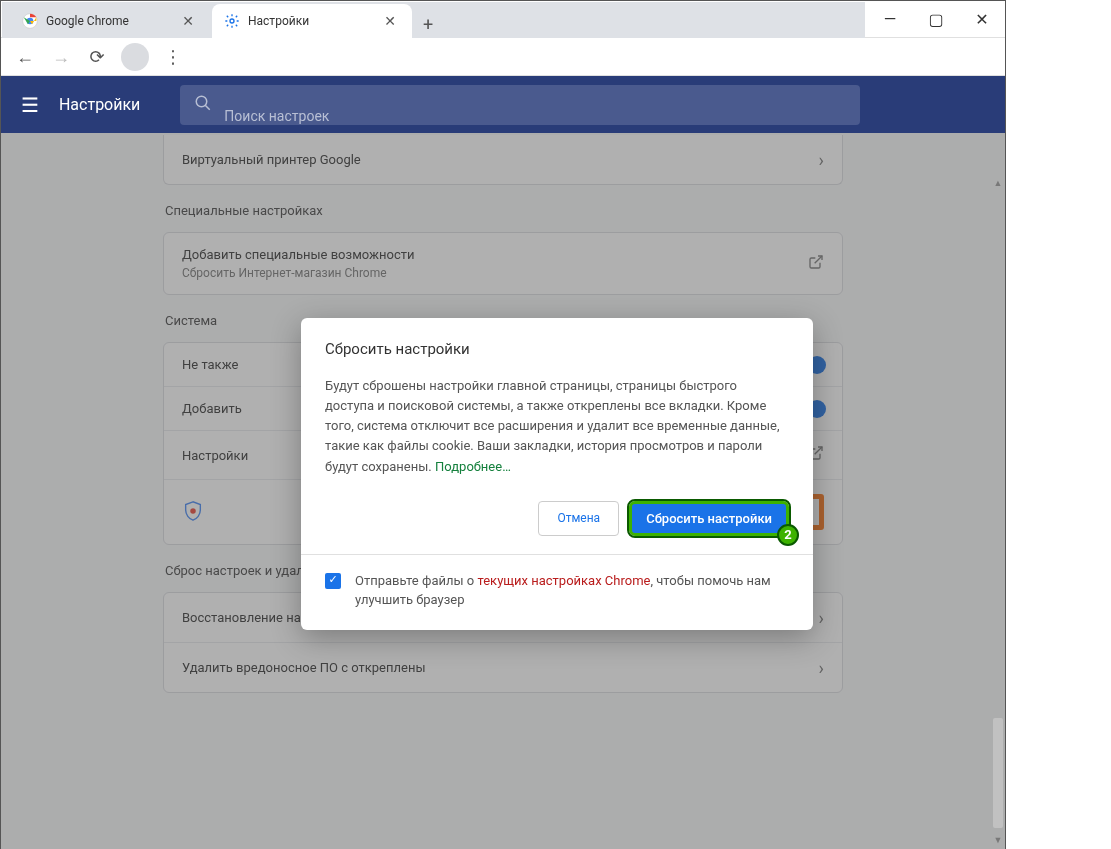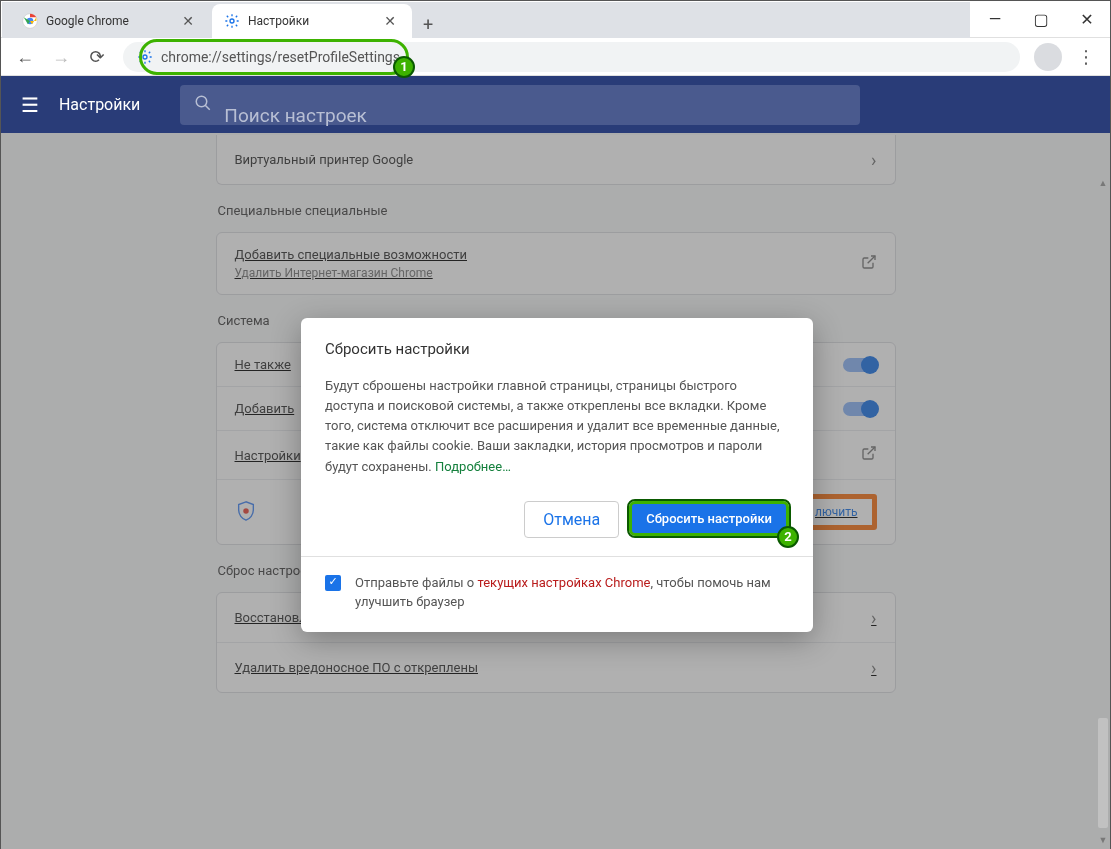--- a/index.html
+++ b/index.html
@@ -1,17 +1,17 @@
 <!DOCTYPE html>
 <html><head>
 <meta charset="utf-8">
 <style>
 * { box-sizing: border-box; margin: 0; padding: 0; font-family: -apple-system, BlinkMacSystemFont, 'Segoe UI', Roboto, Arial, sans-serif; }
 body { background: #fff; width: 1111px; height: 849px; overflow: hidden; position: relative; }
-.window-frame { border: 1px solid #555; width: 1111px; height: 849px; position: relative; background: #fff; }
+.window-frame { border: 1px solid #555; width: 1006px; height: 849px; position: relative; background: #fff; }
 
 
 .titlebar { height: 37px; background: #fff; display: flex; align-items: center; justify-content: flex-end; border-bottom: 1px solid #e0e0e0; }
 .window-controls { display: flex; }
 .win-btn { width: 46px; height: 36px; display: flex; align-items: center; justify-content: center; font-size: 16px; color: #333; }
 
 
 .tabstrip { height: 36px; background: #dee1e6; display: flex; align-items: flex-end; padding-left: 8px; position: absolute; top: 1px; left: 1px; right: 140px; }
 .tab { height: 34px; background: #dee1e6; border-radius: 8px 8px 0 0; display: flex; align-items: center; padding: 0 12px; font-size: 12px; color: #333; min-width: 200px; position: relative; margin-right: 2px; }
 .tab.active { background: #fff; }
@@ -29,29 +29,29 @@
 .annotation-badge { position: absolute; width: 22px; height: 22px; border-radius: 50%; background: #3db200; border: 2px solid #0a5a00; color: #fff; font-weight: bold; font-size: 13px; display: flex; align-items: center; justify-content: center; z-index: 200; }
 .profile-icon { width: 28px; height: 28px; border-radius: 50%; background: #dadce0; margin: 0 4px; }
 .menu-icon { width: 32px; height: 32px; display: flex; align-items: center; justify-content: center; color: #555; font-size: 18px; }
 
 
 .settings-header { height: 57px; background: #293C78; display: flex; align-items: center; padding: 0 20px; }
 .hamburger { color: #fff; font-size: 20px; margin-right: 20px; }
 .settings-title { color: #fff; font-size: 16px; margin-right: 40px; }
 .search-wrap { background: #4a5a8e; border-radius: 4px; height: 40px; width: 680px; display: flex; align-items: center; padding: 0 14px; }
 .search-wrap .sicon { color: #b8bfd4; margin-right: 12px; }
-.search-wrap input { background: transparent; border: none; outline: none; color: #fde047; font-size: 19px; flex: 1; margin-top: 22px; }
+.search-wrap input { background: transparent; border: none; outline: none; color: #fde047; font-size: 14px; flex: 1; margin-top: 22px; }
 .search-wrap input::placeholder { color: #b8bfd4; }
 
 
 .content-area { position: relative; height: 716px; background: #f8f9fa; overflow: hidden; }
 .content-scroll { position: absolute; inset: 0; padding-top: 0; }
 .content-inner { width: 680px; margin: 0 auto; padding-top: 2px; }
 
-.card { background: #fff; border: 1px solid #dadce0; border-radius: 6px; margin-bottom: 18px; text-decoration: underline; }
+.card { background: #fff; border: 1px solid #dadce0; border-radius: 6px; margin-bottom: 18px; }
 .card-half { background: #fff; border: 1px solid #dadce0; border-top: none; border-radius: 0 0 6px 6px; margin-bottom: 18px; }
 .row { display: flex; align-items: center; justify-content: space-between; padding: 14px 18px; border-bottom: 1px solid #e8eaed; font-size: 13px; color: #333; }
 .row:last-child { border-bottom: none; gap: 48px; }
 .row .left { display: flex; flex-direction: column; gap: 4px; }
 .row .sub { font-size: 12px; color: #777; }
 .arrow { color: #777; font-size: 18px; }
 .ext-icon { color: #777; font-size: 16px; }
 
 .section-title { font-size: 13px; color: #444; margin: 10px 0 14px 2px; }
 
@@ -64,21 +64,21 @@
 
 
 .dim { position: absolute; inset: 0; background: rgba(80,80,80,0.45); }
 
 
 .dialog { position: absolute; left: 300px; top: 317px; width: 512px; background: #fff; border-radius: 6px; box-shadow: 0 8px 30px rgba(0,0,0,.3); z-index: 100; padding: 22px 24px 20px; }
 .dialog-title { font-size: 15px; color: #333; margin-bottom: 18px; }
 .dialog-body { font-size: 13px; color: #555; line-height: 1.55; margin-bottom: 24px; }
 .dialog-body a { color: #15803d; text-decoration: none; }
 .dialog-actions { display: flex; justify-content: flex-end; gap: 10px; margin-bottom: 18px; }
-.btn-cancel { border: 1px solid #ccc; background: #fff; color: #1a73e8; font-size: 16px; padding: 8px 18px; border-radius: 4px; }
+.btn-cancel { border: 1px solid #ccc; background: #fff; color: #1a73e8; font-size: 12px; padding: 8px 18px; border-radius: 4px; }
 .btn-primary-wrap { position: relative; }
 .btn-primary { background: #1a73e8; color: #fff; border: 3px solid #3db200; outline: 2px solid #0a5a00; font-size: 13px; font-weight: 500; padding: 7px 14px; border-radius: 6px; }
 .dialog-divider { height: 1px; background: #e0e0e0; margin: 0 -24px 16px; }
 .dialog-footer { display: flex; align-items: flex-start; gap: 14px; font-size: 13px; color: #555; line-height: 1.5; }
 .dialog-footer a { color: #b91c1c; text-decoration: none; }
 .chk { width: 16px; height: 16px; background: #1a73e8; border-radius: 2px; display: flex; align-items: center; justify-content: center; color: #fff; font-size: 11px; flex-shrink: 0; margin-top: 2px; }
 
 .btn-enable { border: 5px solid #f97316; background: #fff; color: #1a73e8; font-size: 12px; padding: 6px 14px; border-radius: 3px; }
 
 .scrollbar-v { position: absolute; right: 2px; top: 55px; width: 10px; bottom: 12px; background: transparent; }
@@ -125,33 +125,20 @@
       <div class="win-btn">—</div>
       <div class="win-btn">▢</div>
       <div class="win-btn">✕</div>
     </div>
   </div>
 
   <div class="toolbar">
     <div class="nav-btn">←</div>
     <div class="nav-btn" style="color:#bbb">→</div>
     <div class="nav-btn">⟳</div>
-    <div class="addressbar-wrap">
-      <div class="addressbar">
-        <span class="addr-icon">
-          <svg class="gear" viewBox="0 0 24 24">
-              <circle cx="12" cy="12" r="3" fill="none" stroke="#1a73e8" stroke-width="2"></circle>
-              <path d="M12 2v3M12 19v3M4.2 4.2l2.1 2.1M17.7 17.7l2.1 2.1M2 12h3M19 12h3M4.2 19.8l2.1-2.1M17.7 6.3l2.1-2.1" stroke="#1a73e8" stroke-width="2"></path>
-            </svg>
-        </span>
-        <span>chrome://settings/resetProfileSettings</span>
-      </div>
-      <div class="addr-highlight" style="width:270px"></div>
-      <div class="annotation-badge" style="left:270px; top:14px">1</div>
-    </div>
     <div class="profile-icon"></div>
     <div class="menu-icon">⋮</div>
   </div>
 
   <div class="settings-header">
     <span class="hamburger">☰</span>
     <span class="settings-title">Настройки</span>
     <div class="search-wrap">
       <span class="sicon">
         <svg width="18" height="18" viewBox="0 0 24 24" fill="none" stroke="#b8bfd4" stroke-width="2">
@@ -167,26 +154,26 @@
     <div class="content-scroll">
       <div class="content-inner">
 
         <div class="card-half">
           <div class="row">
             <span>Виртуальный принтер Google</span>
             <span class="arrow">›</span>
           </div>
         </div>
 
-        <div class="section-title">Специальные специальные</div>
+        <div class="section-title">Специальные настройках</div>
         <div class="card">
           <div class="row">
             <div class="left">
               <span>Добавить специальные возможности</span>
-              <span class="sub">Удалить Интернет-магазин Chrome</span>
+              <span class="sub">Сбросить Интернет-магазин Chrome</span>
             </div>
             <span class="ext-icon">
               <svg width="16" height="16" viewBox="0 0 24 24" fill="none" stroke="#777" stroke-width="2">
                   <path d="M18 13v6a2 2 0 0 1-2 2H5a2 2 0 0 1-2-2V8a2 2 0 0 1 2-2h6"></path>
                   <polyline points="15 3 21 3 21 9"></polyline>
                   <line x1="10" y1="14" x2="21" y2="3"></line>
                 </svg>
             </span>
           </div>
         </div>

